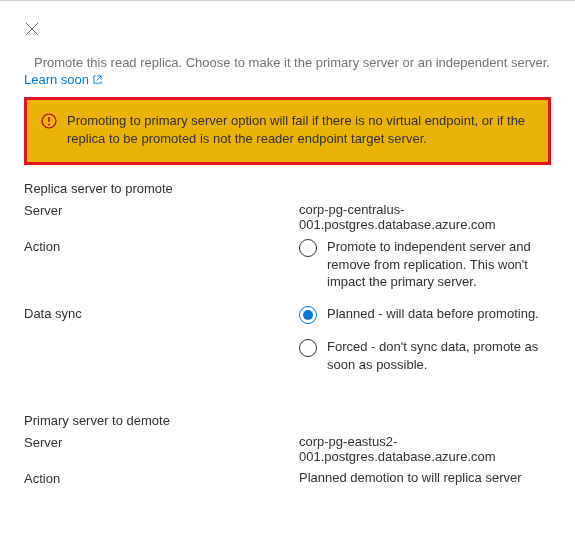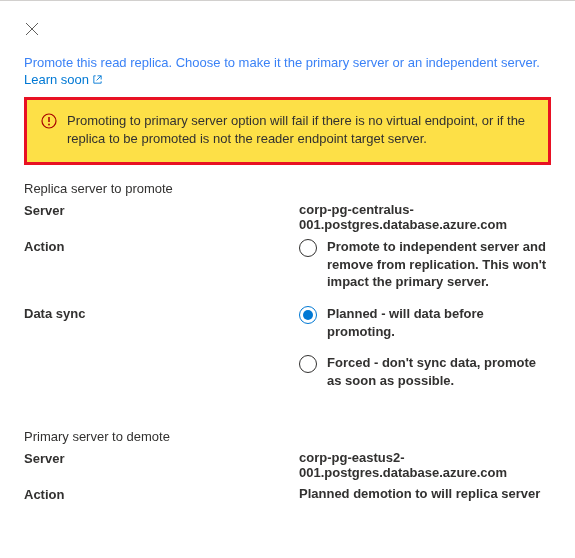--- a/index.html
+++ b/index.html
@@ -36,40 +36,41 @@
     color: #605e5c;
     cursor: pointer;
     font-size: 14px;
   }
   .close-btn svg { stroke: #605e5c; }
   .content {
     padding: 0 24px;
   }
   .intro {
     font-size: 13px;
-    color: #3b82f6;
+    color: #737373;
     margin-bottom: 2px;
+    margin-left: 10px;
   }
   .learn-more {
     color: #0078d4;
     text-decoration: none;
     font-size: 13px;
     display: inline-flex;
     align-items: center;
     gap: 3px;
   }
   .ext-icon {
     width: 11px;
     height: 11px;
     display: inline-block;
   }
   .alert-box {
     margin-top: 10px;
     border: 3px solid #e81123;
-    background: #fde047;
+    background: #eab308;
     padding: 12px 14px 14px 14px;
     display: flex;
     gap: 10px;
   }
   .alert-icon {
     flex: 0 0 auto;
     width: 16px;
     height: 16px;
     margin-top: 1px;
   }
@@ -80,21 +81,20 @@
   }
   .section-title {
     font-weight: 400;
     font-size: 13px;
     margin-top: 16px;
     margin-bottom: 6px;
   }
   .field-row {
     display: flex;
     margin-bottom: 6px;
-    font-weight: bold;
   }
   .field-label {
     width: 275px;
     flex: 0 0 275px;
     font-size: 13px;
     color: #323130;
     padding-top: 1px;
   }
   .field-value {
     flex: 1;

